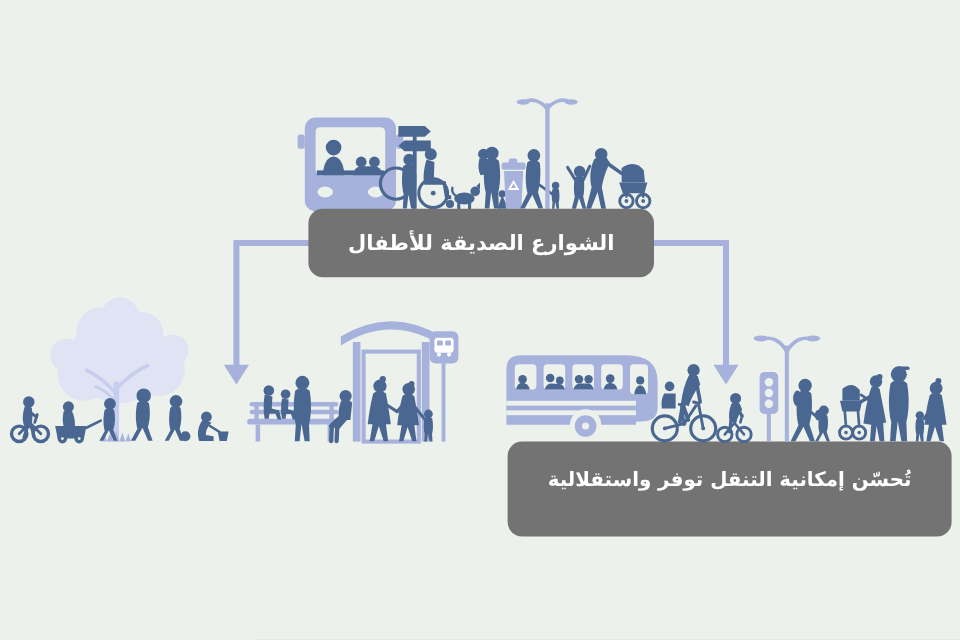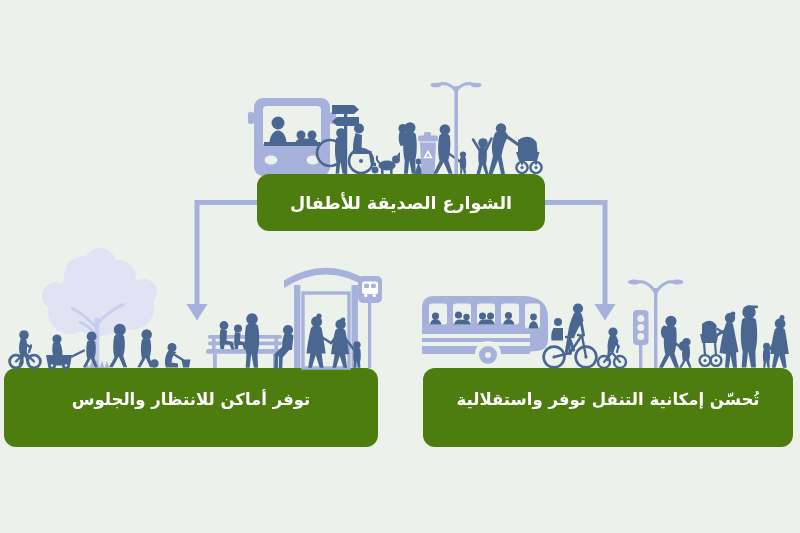--- a/index.html
+++ b/index.html
@@ -2,21 +2,21 @@
 <html lang="ar"><head>
 <meta charset="utf-8">
 <style>
   html,body{margin:0;padding:0;background:#dfe3df;}
   .stage{
     position:relative;width:800px;height:533px;margin:0 auto;
     background:#edf1ec;overflow:hidden;
     font-family:"DejaVu Sans",sans-serif;
   }
   .panel{
-    position:absolute;background:#4d7c0f;border-radius:12px;
+    position:absolute;background:#737373;border-radius:12px;
     display:flex;align-items:center;justify-content:center;
     color:#fff;font-weight:bold;text-align:center;direction:rtl;
   }
   .title-box{left:257px;top:174px;width:288px;height:57px;font-size:17.5px;z-index:5;}
   .caption-left{left:4px;top:368px;width:374px;height:79px;font-size:16.5px;z-index:1;}
   .caption-right{left:423px;top:368px;width:370px;height:79px;font-size:16.5px;z-index:1;}
   .caption-left span,.caption-right span{display:block;margin-top:-16px;padding:0 14px;}
   svg{position:absolute;overflow:visible;}
   .scene{z-index:2;}
   .connectors{left:0;top:0;z-index:3;}
@@ -151,23 +151,20 @@
     <g>
       <polyline points="544,202.5 605,202.5 605,306" class="sper" stroke-width="5"></polyline>
       <polygon points="594.5,304 615.5,304 605,320.5" class="per"></polygon>
     </g>
   </svg>
 
   <div class="panel title-box">
     <span>الشوارع الصديقة للأطفال</span>
   </div>
 
-  <div class="panel caption-left">
-    <span>توفر أماكن للانتظار والجلوس</span>
-  </div>
   <div class="panel caption-right">
     <span>تُحسّن إمكانية التنقل توفر واستقلالية</span>
   </div>
 
   <svg class="scene" style="left:0;top:236px;" width="385" height="135" viewBox="0 0 385 135">
     <g>
       <g class="tree">
         <circle cx="100" cy="60" r="40"></circle>
           <circle cx="70" cy="76" r="22"></circle>
         <circle cx="132" cy="72" r="22"></circle>

